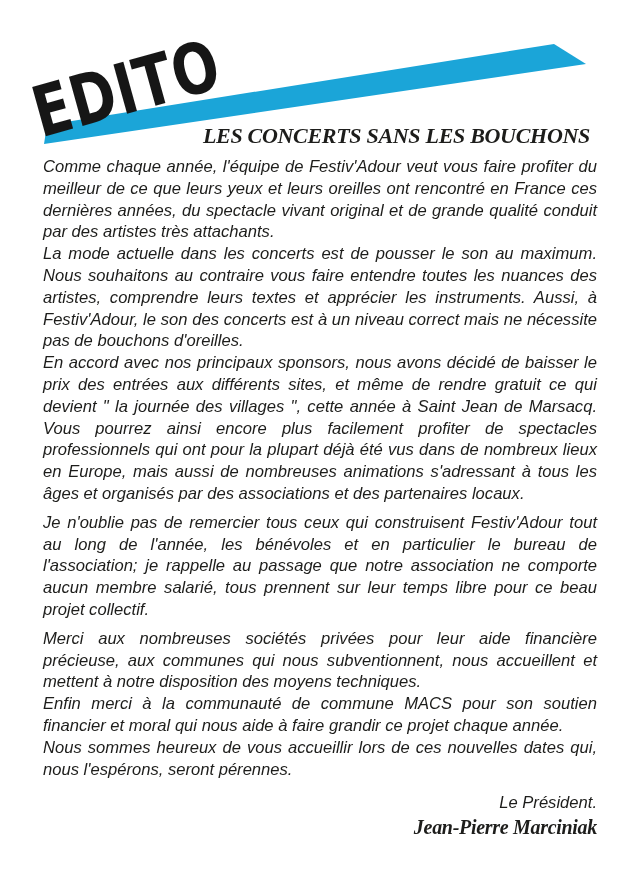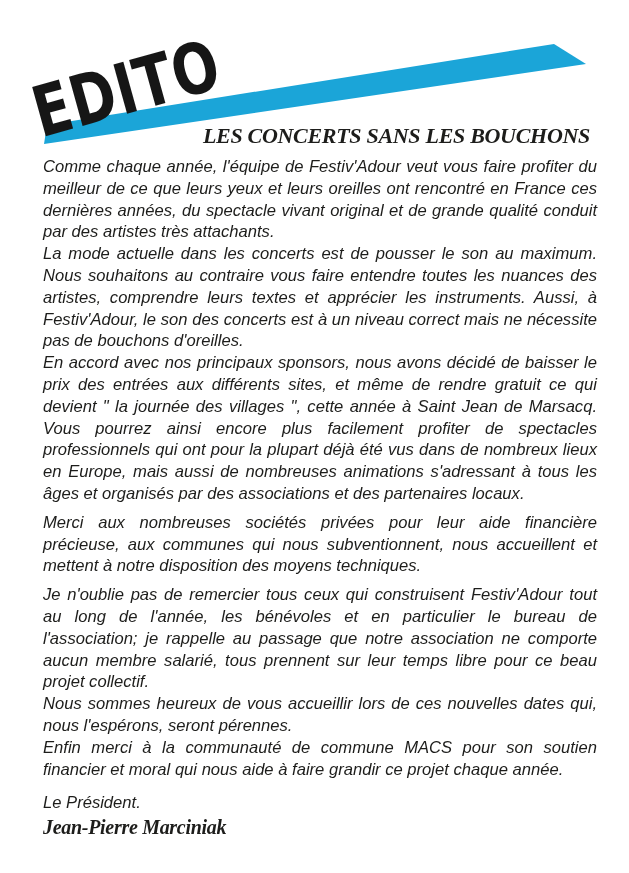--- a/index.html
+++ b/index.html
@@ -69,21 +69,21 @@
     margin: 0;
     font-style: italic;
   }
   .body-text p.para-gap {
     margin-top: 7px;
   }
 
   
   .signature {
     margin-top: 12px;
-    text-align: left;
+    text-align: right;
   }
   .signature .role {
     margin: 0;
     font-size: 16.6px;
     line-height: 21.8px;
     color: #1d1d1b;
   }
   .signature .name {
     margin: 1px 0 10px 0;
     font-family: "Liberation Serif", serif;
@@ -105,24 +105,24 @@
   </svg>
 
   <h1 class="kicker">EDITO</h1>
 
   <h2 class="title">LES CONCERTS SANS LES BOUCHONS</h2>
 
   <main class="body-text">
     <p>Comme chaque année, l'équipe de Festiv'Adour veut vous faire profiter du meilleur de ce que leurs yeux et leurs oreilles ont rencontré en France ces dernières années, du spectacle vivant original et de grande qualité conduit par des artistes très attachants.</p>
     <p>La mode actuelle dans les concerts est de pousser le son au maximum. Nous souhaitons au contraire vous faire entendre toutes les nuances des artistes, comprendre leurs textes et apprécier les instruments. Aussi, à Festiv'Adour, le son des concerts est à un niveau correct mais ne nécessite pas de bouchons d'oreilles.</p>
     <p>En accord avec nos principaux sponsors, nous avons décidé de baisser le prix des entrées aux différents sites, et même de rendre gratuit ce qui devient " la journée des villages ", cette année à Saint Jean de Marsacq. Vous pourrez ainsi encore plus facilement profiter de spectacles professionnels qui ont pour la plupart déjà été vus dans de nombreux lieux en Europe, mais aussi de nombreuses animations s'adressant à tous les âges et organisés par des associations et des partenaires locaux.</p>
+    <p class="para-gap">Je n'oublie pas de remercier tous ceux qui construisent Festiv'Adour tout au long de l'année, les bénévoles et en particulier le bureau de l'association; je rappelle au passage que notre association ne comporte aucun membre salarié, tous prennent sur leur temps libre pour ce beau projet collectif.</p>
     <p class="para-gap">Merci aux nombreuses sociétés privées pour leur aide financière précieuse, aux communes qui nous subventionnent, nous accueillent et mettent à notre disposition des moyens techniques.</p>
-    <p class="para-gap">Je n'oublie pas de remercier tous ceux qui construisent Festiv'Adour tout au long de l'année, les bénévoles et en particulier le bureau de l'association; je rappelle au passage que notre association ne comporte aucun membre salarié, tous prennent sur leur temps libre pour ce beau projet collectif.</p>
+    <p>Enfin merci à la communauté de commune MACS pour son soutien financier et moral qui nous aide à faire grandir ce projet chaque année.</p>
     <p>Nous sommes heureux de vous accueillir lors de ces nouvelles dates qui, nous l'espérons, seront pérennes.</p>
-    <p>Enfin merci à la communauté de commune MACS pour son soutien financier et moral qui nous aide à faire grandir ce projet chaque année.</p>
 
     <footer class="signature">
       <p class="role">Le Président.</p>
       <p class="name">Jean-Pierre Marciniak</p>
     </footer>
   </main>
 
 </div>
 
 </body></html>

